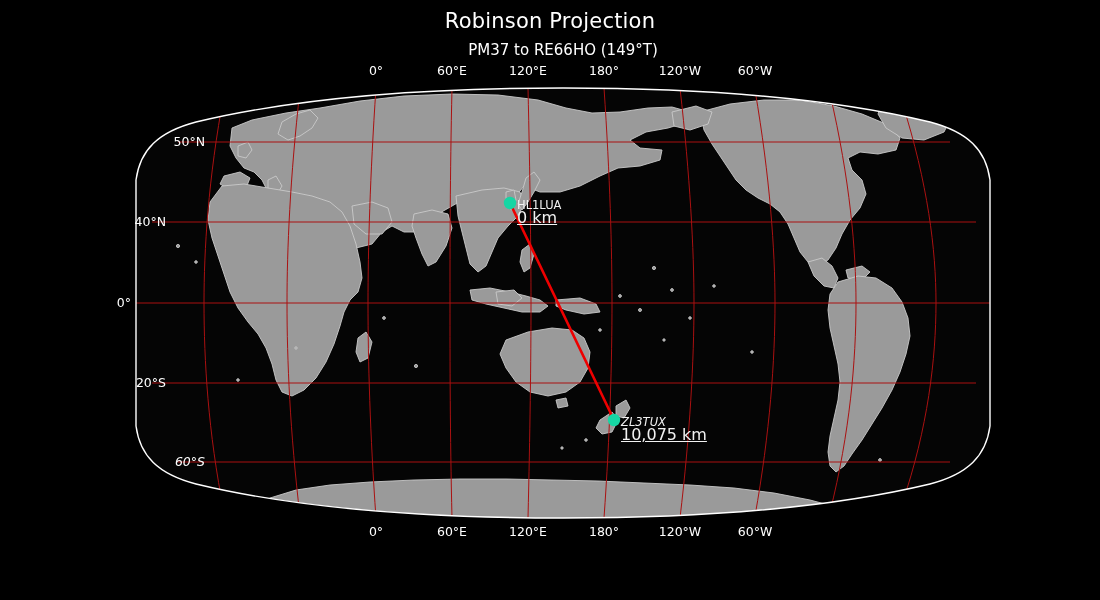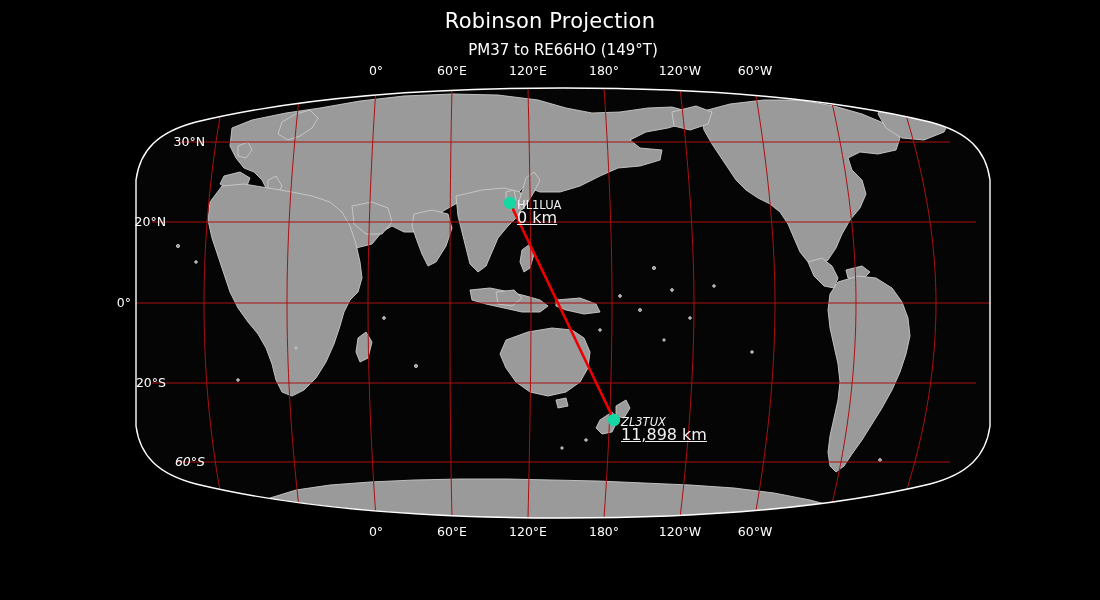--- a/index.html
+++ b/index.html
@@ -201,25 +201,25 @@
   <div class="lon-label" style="left:680px;top:64px;">120°W</div>
   <div class="lon-label" style="left:755px;top:64px;">60°W</div>
 
   <div class="lon-label" style="left:376px;top:525px;">0°</div>
   <div class="lon-label" style="left:452px;top:525px;">60°E</div>
   <div class="lon-label" style="left:528px;top:525px;">120°E</div>
   <div class="lon-label" style="left:604px;top:525px;">180°</div>
   <div class="lon-label" style="left:680px;top:525px;">120°W</div>
   <div class="lon-label" style="left:755px;top:525px;">60°W</div>
 
-  <div class="lat-label" style="left:140px;top:142px;width:65px;">30°N</div>
-  <div class="lat-label" style="left:101px;top:222px;width:65px;">20°N</div>
+  <div class="lat-label" style="left:140px;top:142px;width:65px;">50°N</div>
+  <div class="lat-label" style="left:101px;top:222px;width:65px;">40°N</div>
   <div class="lat-label" style="left:66px;top:303px;width:65px;">0°</div>
   <div class="lat-label" style="left:101px;top:383px;width:65px;">20°S</div>
   <div class="lat-label" style="left:140px;top:462px;width:65px;font-style:italic;">60°S</div>
 
   <div class="stn-label" style="left:517px;top:199px;">HL1LUA</div>
   <div class="stn-dist" style="left:517px;top:211px;">0 km</div>
 
   <div class="stn-label" style="left:621px;top:416px;font-style:italic;">ZL3TUX</div>
-  <div class="stn-dist" style="left:621px;top:428px;">11,898 km</div>
+  <div class="stn-dist" style="left:621px;top:428px;">10,075 km</div>
 
 </div>
 
 </body></html>

